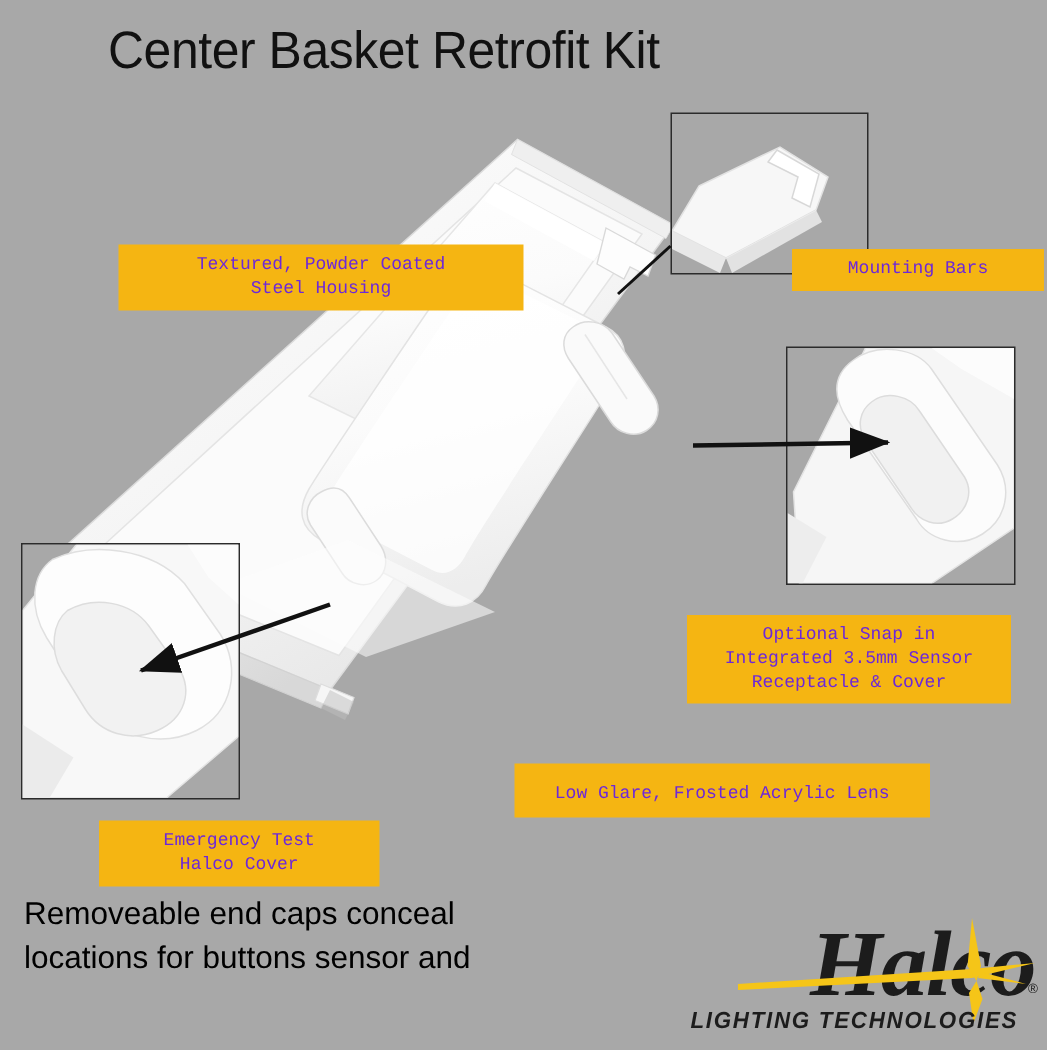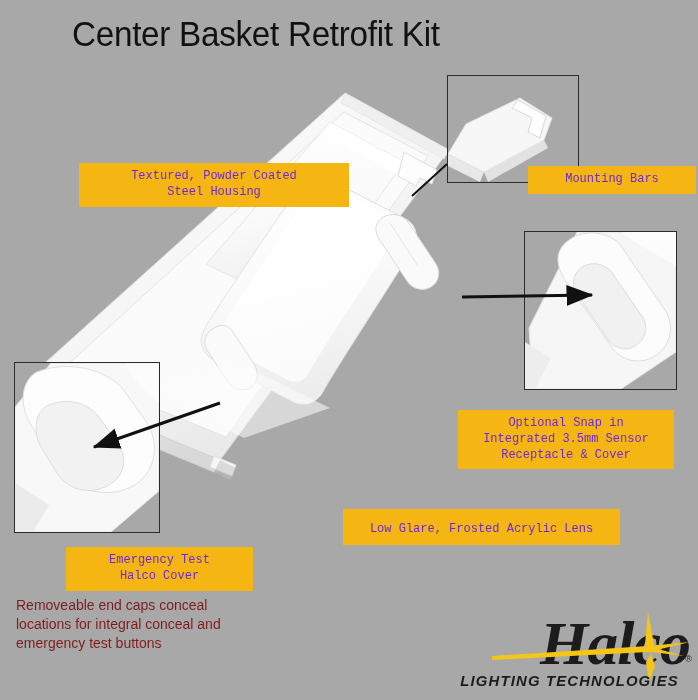--- a/index.html
+++ b/index.html
@@ -79,23 +79,23 @@
   #callout-sensor    { left: 443px; top: 410px; width: 216px; margin-left: 15px; }
   #callout-emergency { left: 66px;  top: 515px; width: 187px; margin-top: 32px; }
   #callout-lens      { left: 343px; top: 509px; width: 277px; padding-top: 13px; padding-bottom: 7px; }
 
   
   #bottom-text {
     position: absolute;
     left: 16px;
     top: 596px;
     width: 400px;
-    font-size: 14px;
+    font-size: 21px;
     line-height: 1.36;
-    color: #7f1d1d;
+    color: #000000;
     font-family: "Liberation Sans", sans-serif;
   }
   #bottom-text div { white-space: nowrap; }
 
   
   #logo {
     position: absolute;
     left: 452px;
     top: 612px;
     width: 238px;
@@ -280,22 +280,21 @@
     <div>Emergency Test</div>
     <div>Halco Cover</div>
   </div>
 
   <div class="callout" id="callout-lens">
     <div>Low Glare, Frosted Acrylic Lens</div>
   </div>
 
   <div id="bottom-text">
     <div>Removeable end caps conceal</div>
-    <div>locations for integral conceal and</div>
-    <div>emergency test buttons</div>
+    <div>locations for buttons sensor and</div>
   </div>
 
   <div id="logo">
     <div id="logo-wordmark">Halco</div>
     <svg id="logo-spark" width="238" height="70" viewBox="0 0 238 70">
 
       <polygon points="40,44 196,34 238,30 196,40 40,48" fill="#F5C518"></polygon>
 
       <polygon points="196,0 202,32 199,42 193,32" fill="#F5C518"></polygon>
       <polygon points="199,42 203,54 197,70 194,50" fill="#F5C518"></polygon>

